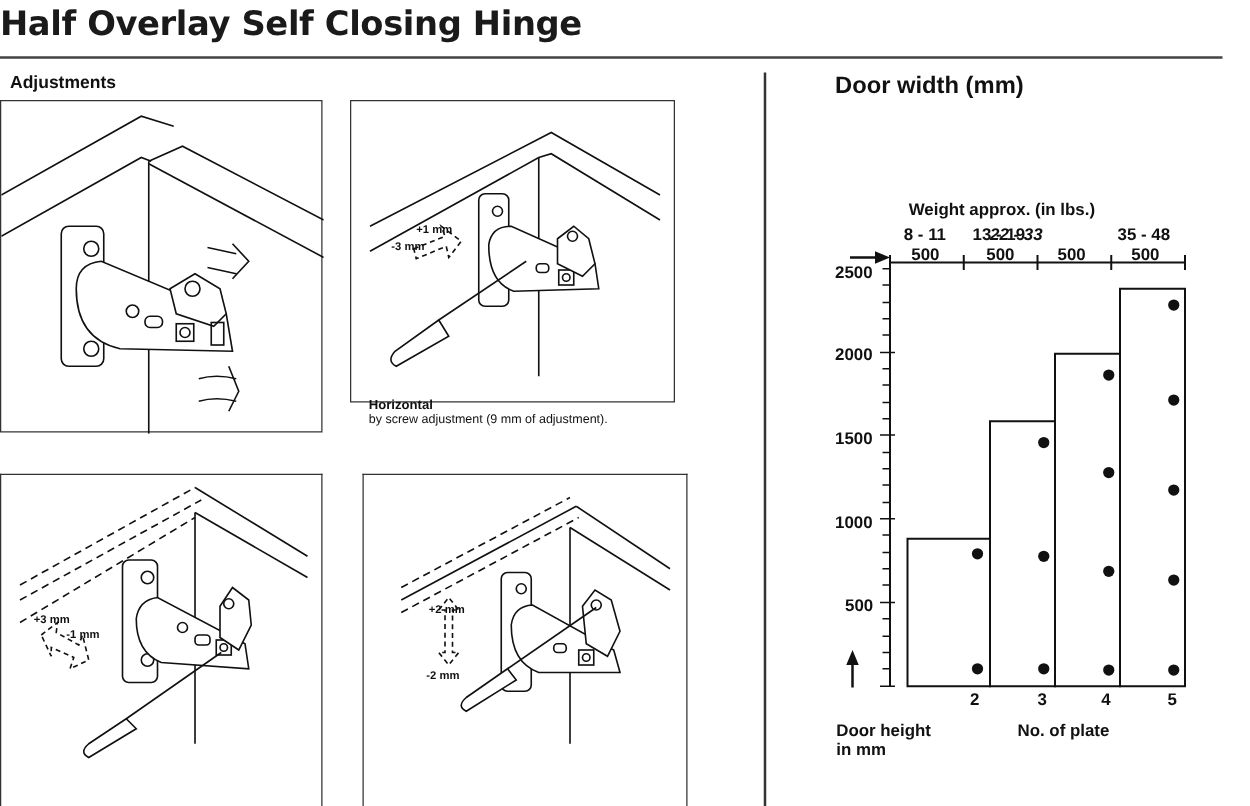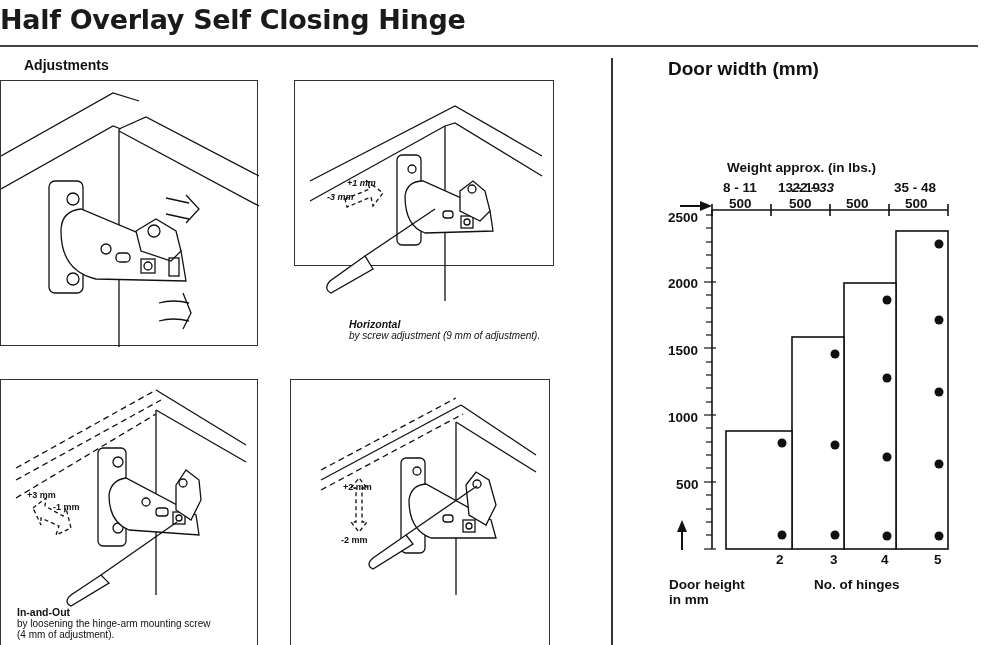--- a/index.html
+++ b/index.html
@@ -16,21 +16,21 @@
   .chart-svg { position:absolute; left:620px; top:150px; }
   .axis-lbl { position:absolute; font-weight:bold; font-size:13.5px; line-height:15px; }
 </style>
 </head>
 <body>
 
 <div class="title">Half Overlay Self Closing Hinge</div>
 <div class="title-rule"></div>
 <div class="divider"></div>
 
-<div class="section-label" style="left:24px;top:57px;">Adjustments</div>
+<div class="section-label" style="left:8px;top:57px;">Adjustments</div>
 
 <div class="panel" style="left:0;top:80px;width:258px;height:266px;">
   <svg width="258" height="266" viewBox="0 0 258 266">
     <g fill="none" stroke="#111" stroke-width="1.3">
       <polyline points="0,75 112,12 138,20"></polyline>
       <polyline points="0,108 112,45 120,48"></polyline>
       <line x1="118" y1="48" x2="118" y2="266"></line>
       <polyline points="118,48 145,36 258,95"></polyline>
       <line x1="118" y1="50" x2="258" y2="125"></line>
       <rect x="48" y="100" width="34" height="112" rx="6"></rect>
@@ -43,42 +43,42 @@
         <circle cx="147" cy="185" r="4"></circle>
       <path d="M135,150 L155,138 L175,150 L180,170 L170,180 L140,170 Z" fill="#fff"></path>
       <circle cx="153" cy="150" r="6"></circle>
       <rect x="168" y="177" width="10" height="18"></rect>
       <path d="M165,117 L188,122 M165,133 L188,138 M185,114 L198,128 L185,142"></path>
       <path d="M158,222 Q172,218 188,222 M158,240 Q172,236 188,240 M182,212 L190,232 L182,248"></path>
     </g>
   </svg>
 </div>
 
-<div class="panel" style="left:294px;top:80px;width:260px;height:186px;font-style:italic;">
+<div class="panel" style="left:280px;top:80px;width:260px;height:242px;">
   <svg width="260" height="266" viewBox="0 0 260 266">
     <g fill="none" stroke="#111" stroke-width="1.3">
       <polyline points="15,100 160,25 247,75"></polyline>
       <polyline points="15,120 150,45 160,42 247,95"></polyline>
       <line x1="150" y1="45" x2="150" y2="220"></line>
       <rect x="102" y="74" width="24" height="90" rx="5"></rect>
       <circle cx="117" cy="88" r="4"></circle>
       <path d="M110,115 Q112,100 128,100 L195,130 L198,150 L130,152 Q110,145 110,115 Z" fill="#fff"></path>
       <rect x="166" y="135" width="12" height="12"></rect>
         <circle cx="172" cy="141" r="3"></circle>
       <rect x="148" y="130" width="10" height="7" rx="3"></rect>
       <path d="M165,110 L178,100 L190,110 L195,130 L185,140 L165,130 Z" fill="#fff"></path>
       <circle cx="177" cy="108" r="4"></circle>
       <line x1="140" y1="128" x2="70" y2="175"></line>
       <path d="M70,175 L35,200 Q28,208 36,212 L78,188 Z" fill="#fff"></path>
       <path d="M50,118 L75,108 L72,100 L88,112 L78,125 L76,116 L52,126 Z" stroke-dasharray="4,3"></path>
     </g>
     <text x="52" y="105" font-family="Liberation Sans, sans-serif" font-size="9" font-weight="bold" fill="#111">+1 mm</text>
     <text x="32" y="119" font-family="Liberation Sans, sans-serif" font-size="9" font-weight="bold" fill="#111">-3 mm</text>
   </svg>
-  <div class="cap" style="left:14px;top:238px;margin-left:40px;">
+  <div class="cap" style="left:14px;top:238px;">
     <b>Horizontal</b>
     <span>by screw adjustment (9 mm of adjustment).</span>
   </div>
 </div>
 
 <div class="panel" style="left:0;top:379px;width:258px;height:266px;border-bottom:none;">
   <svg width="258" height="266" viewBox="0 0 258 266">
     <g fill="none" stroke="#111" stroke-width="1.3">
       <line x1="15" y1="88" x2="155" y2="10" stroke-dasharray="6,4"></line>
       <line x1="15" y1="100" x2="160" y2="20" stroke-dasharray="6,4"></line>
@@ -96,25 +96,20 @@
         <circle cx="178" cy="138" r="3"></circle>
       <path d="M175,105 L185,90 L198,100 L200,120 L190,140 L175,130 Z" fill="#fff"></path>
       <circle cx="182" cy="103" r="4"></circle>
       <line x1="176" y1="142" x2="100" y2="195"></line>
       <path d="M100,195 L70,215 Q62,222 70,226 L108,203 Z" fill="#fff"></path>
       <path d="M32,128 L45,118 L44,126 L62,136 L65,128 L70,148 L55,155 L58,146 L40,138 L40,145 Z" stroke-dasharray="4,3"></path>
     </g>
     <text x="26" y="118" font-family="Liberation Sans, sans-serif" font-size="9" font-weight="bold" fill="#111">+3 mm</text>
     <text x="52" y="130" font-family="Liberation Sans, sans-serif" font-size="9" font-weight="bold" fill="#111">-1 mm</text>
   </svg>
-  <div class="cap" style="left:16px;top:227px;">
-    <b>In-and-Out</b>
-    <span>by loosening the hinge-arm mounting screw</span><br>
-    <span>(4 mm of adjustment).</span>
-  </div>
 </div>
 
 <div class="panel" style="left:290px;top:379px;width:260px;height:266px;border-bottom:none;">
   <svg width="260" height="266" viewBox="0 0 260 266">
     <g fill="none" stroke="#111" stroke-width="1.3">
       <line x1="30" y1="100" x2="170" y2="25"></line>
       <line x1="30" y1="90" x2="165" y2="18" stroke-dasharray="6,4"></line>
       <line x1="30" y1="110" x2="172" y2="34" stroke-dasharray="6,4"></line>
       <line x1="170" y1="25" x2="245" y2="75"></line>
       <line x1="165" y1="42" x2="245" y2="92"></line>
@@ -235,13 +230,13 @@
 
 <div class="axis-lbl" style="left:776px;top:552px;">2</div>
 <div class="axis-lbl" style="left:830px;top:552px;">3</div>
 <div class="axis-lbl" style="left:881px;top:552px;">4</div>
 <div class="axis-lbl" style="left:934px;top:552px;">5</div>
 
 <div class="axis-lbl" style="left:669px;top:577px;">
   <span>Door height</span><br>
   <span>in mm</span>
 </div>
-<div class="axis-lbl" style="left:814px;top:577px;">No. of hinges</div>
+<div class="axis-lbl" style="left:814px;top:577px;">No. of plate</div>
 
 </body></html>

